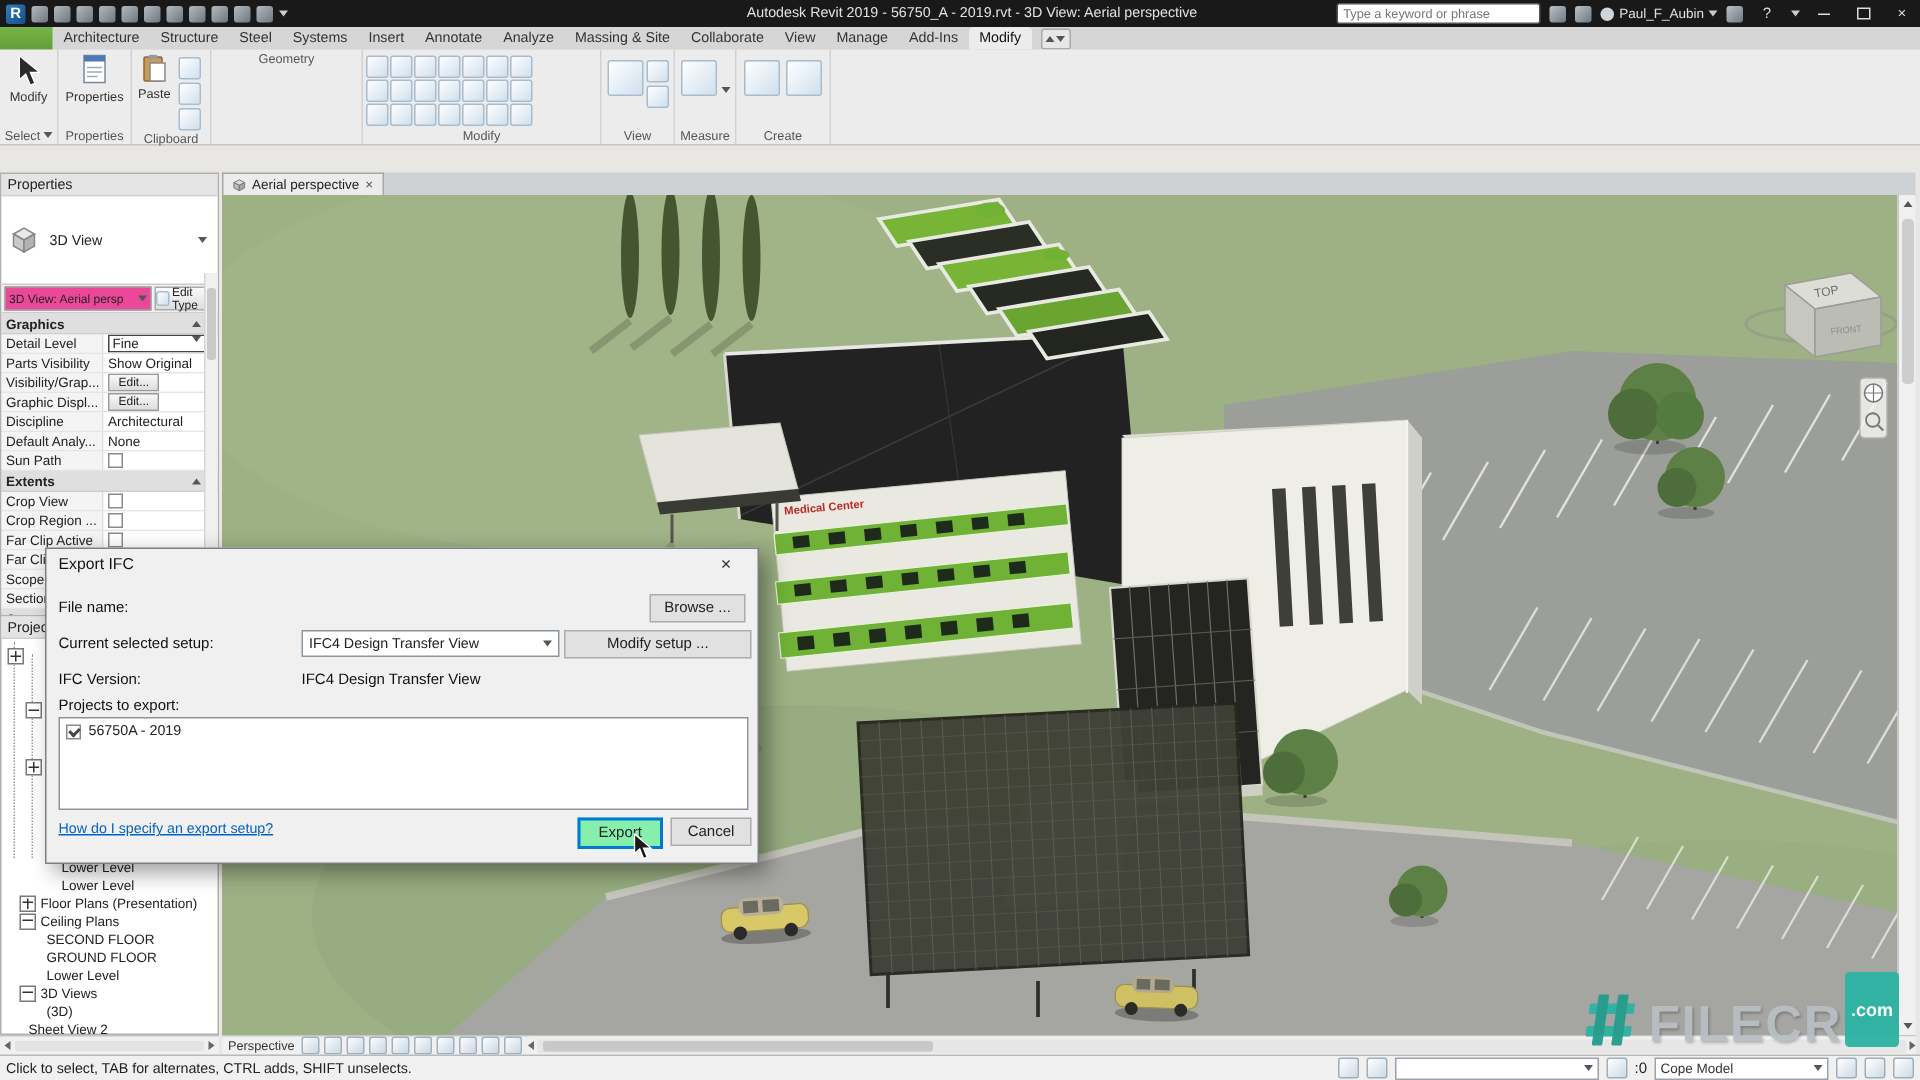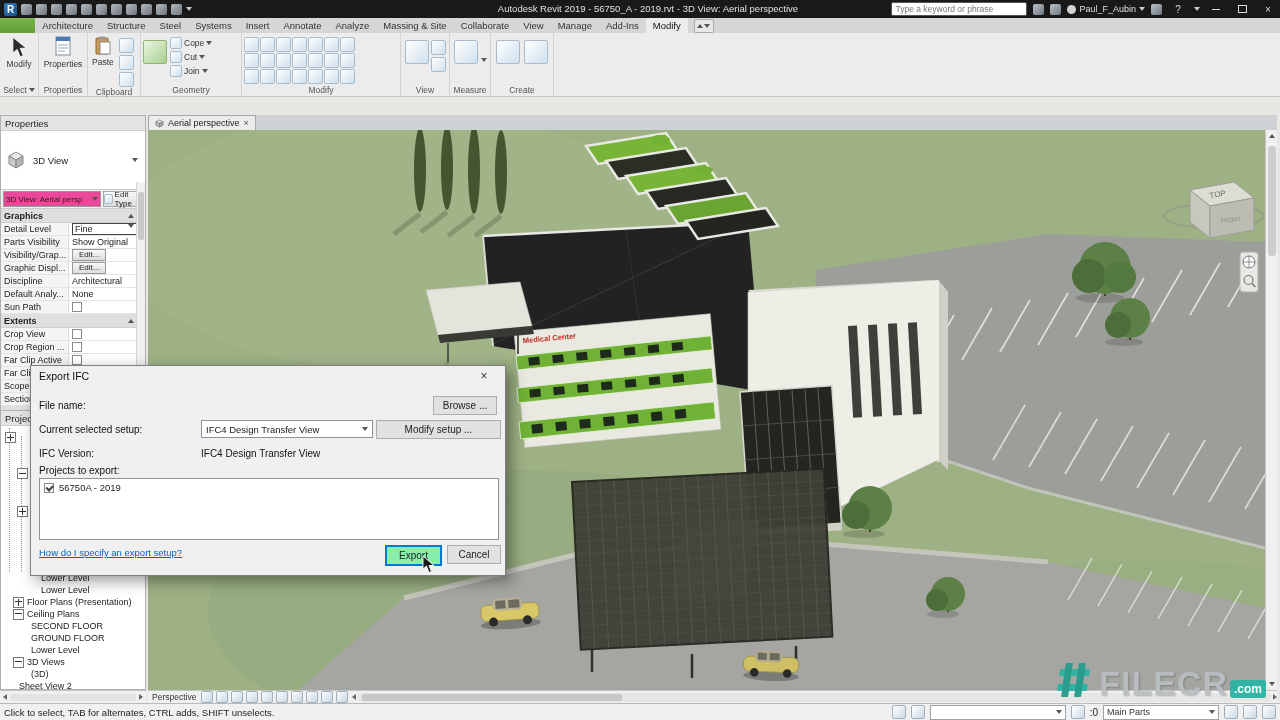--- a/index.html
+++ b/index.html
@@ -105,21 +105,21 @@
   .dcombo{position:absolute;background:#fff;border:1px solid #8a949e;height:16px;display:flex;align-items:center;justify-content:space-between;font-size:9.5px;padding:0 4px}
   .dbtn{position:absolute;border:1px solid #adadad;background:#e1e1e1;font-size:10px;height:17px;display:flex;align-items:center;justify-content:center}
   .dbtn.primary{border:2px solid #0078d7;background:#86efac}
   #dlg-list{position:absolute;left:8px;top:112px;width:460px;height:62px;background:#fff;border:1px solid #8a949e;padding:2px 4px;box-sizing:border-box}
   .litem{display:flex;align-items:center;gap:5px;font-size:9.5px;height:13px}
   #dlg-link{position:absolute;left:8px;top:181px;font-size:9.5px;color:#0563c1;text-decoration:underline}
   
   #cursor{position:absolute;left:422px;top:555px;z-index:60}
   #watermark{position:absolute;right:14px;bottom:22px;z-index:40;display:flex;align-items:flex-end;gap:6px;opacity:.95}
   #wm-name{font-size:34px;font-weight:bold;color:#b9bec2;letter-spacing:1px;line-height:30px;text-shadow:1px 1px 2px rgba(0,0,0,.25)}
-  #wm-tld{background:#2bb3a3;color:#fff;font-size:12px;font-weight:bold;padding:2px 4px;border-radius:3px;margin-left:-4px}
+  #wm-tld{background:#2bb3a3;color:#fff;font-size:12px;font-weight:bold;padding:18px 4px;border-radius:3px;margin-left:-4px}
 </style>
 </head>
 <body>
 
 <div id="titlebar">
   <div id="tb-left">
     <div class="logo">R</div>
     <div class="qico"></div>
     <div class="qico"></div>
     <div class="qico"></div>
@@ -223,40 +223,20 @@
         <div class="ric"></div>
         <div class="ric"></div>
         <div class="ric"></div>
       </div>
     </div>
     <div class="plabel">
         <span>Clipboard</span>
       </div>
   </div>
   <div class="panel" style="width:100px">
-    <div class="pbody">
-      <div class="ric big g" style="margin-top:4px"></div>
-      <div style="display:flex;flex-direction:column;gap:1px">
-        <div class="grow">
-          <div class="ric" style="width:10px;height:10px"></div>
-          <span>Cope</span>
-            <div class="tri-d"></div>
-        </div>
-        <div class="grow">
-          <div class="ric" style="width:10px;height:10px"></div>
-          <span>Cut</span>
-            <div class="tri-d"></div>
-        </div>
-        <div class="grow">
-          <div class="ric" style="width:10px;height:10px"></div>
-          <span>Join</span>
-            <div class="tri-d"></div>
-        </div>
-      </div>
-    </div>
     <div class="plabel">
         <span>Geometry</span>
       </div>
   </div>
   <div class="panel" style="width:158px">
     <div class="pbody">
       <div class="modgrid">
         <div class="ric"></div>
         <div class="ric"></div>
         <div class="ric"></div>
@@ -809,21 +789,21 @@
   <div id="sb-right">
     <div class="sic"></div>
     <div class="sic"></div>
     <div class="sfield" style="width:128px">
         <span></span>
         <div class="tri-d"></div>
       </div>
     <div class="sic"></div>
     <span>:0</span>
     <div class="sfield" style="width:108px">
-      <span>Main Parts</span>
+      <span>Cope Model</span>
         <div class="tri-d"></div>
     </div>
     <div class="sic"></div>
     <div class="sic"></div>
     <div class="sic"></div>
   </div>
 </div>
 
 <div id="dialog">
   <div id="dlg-title">

